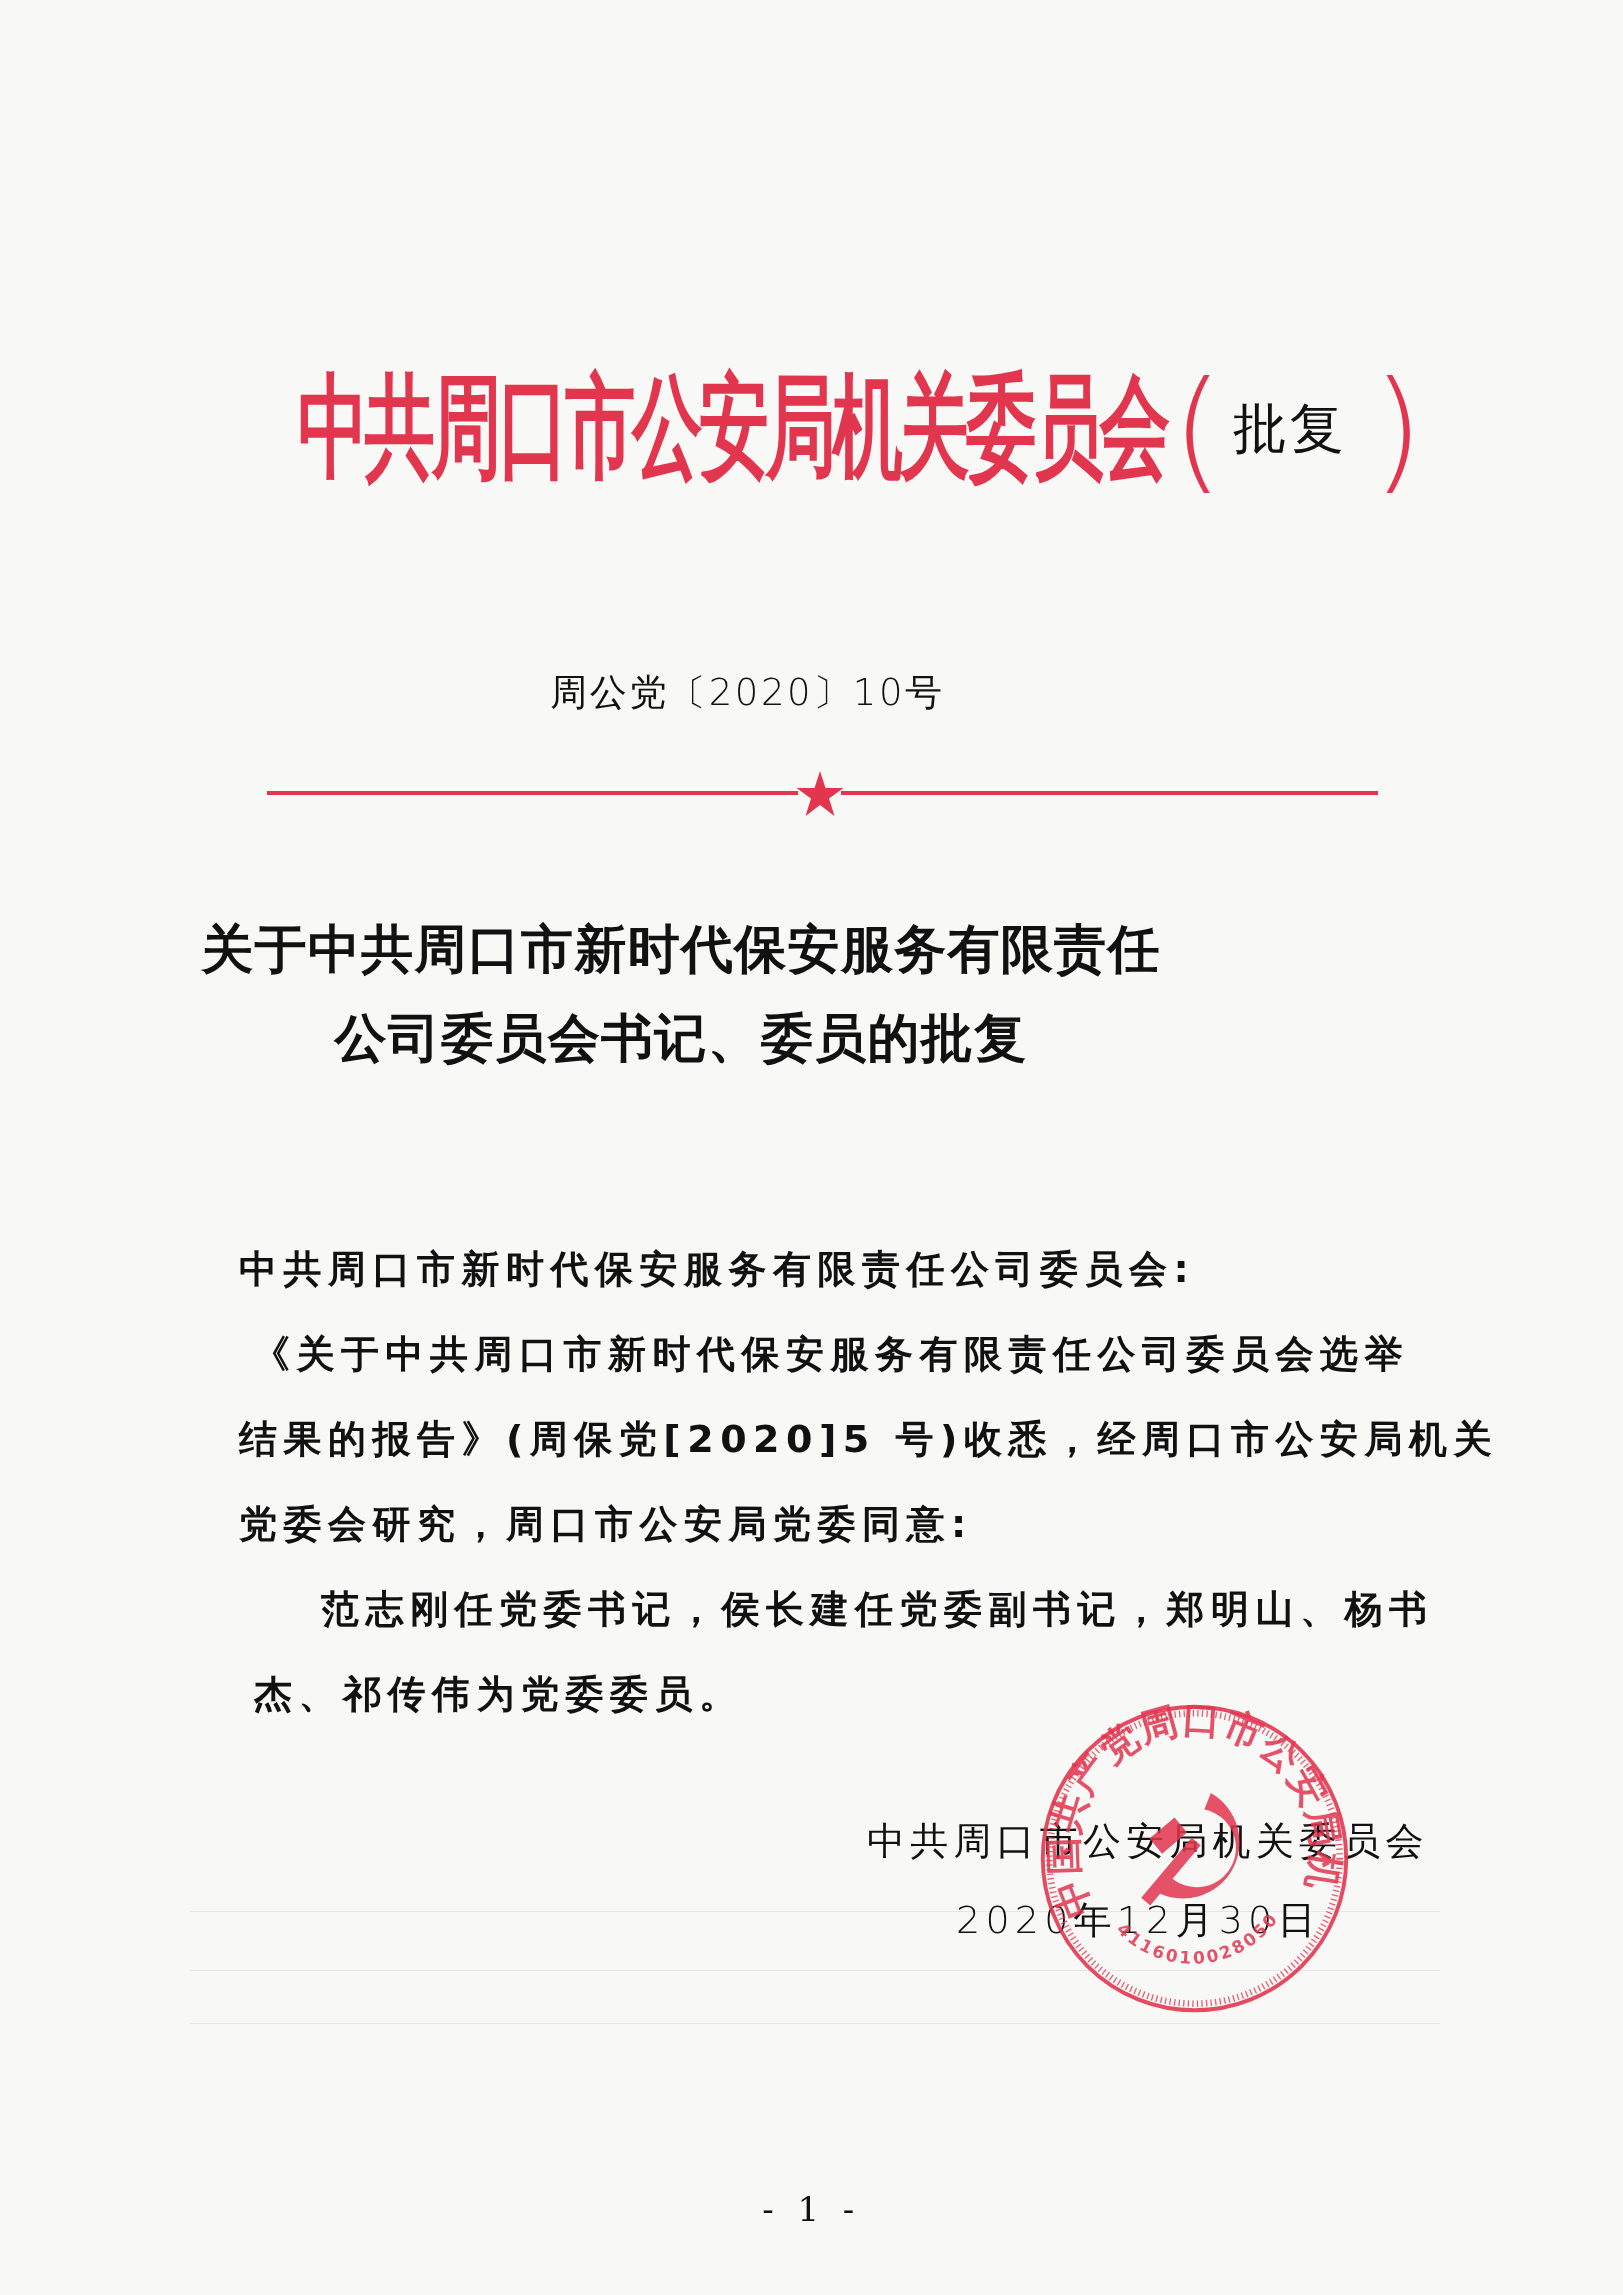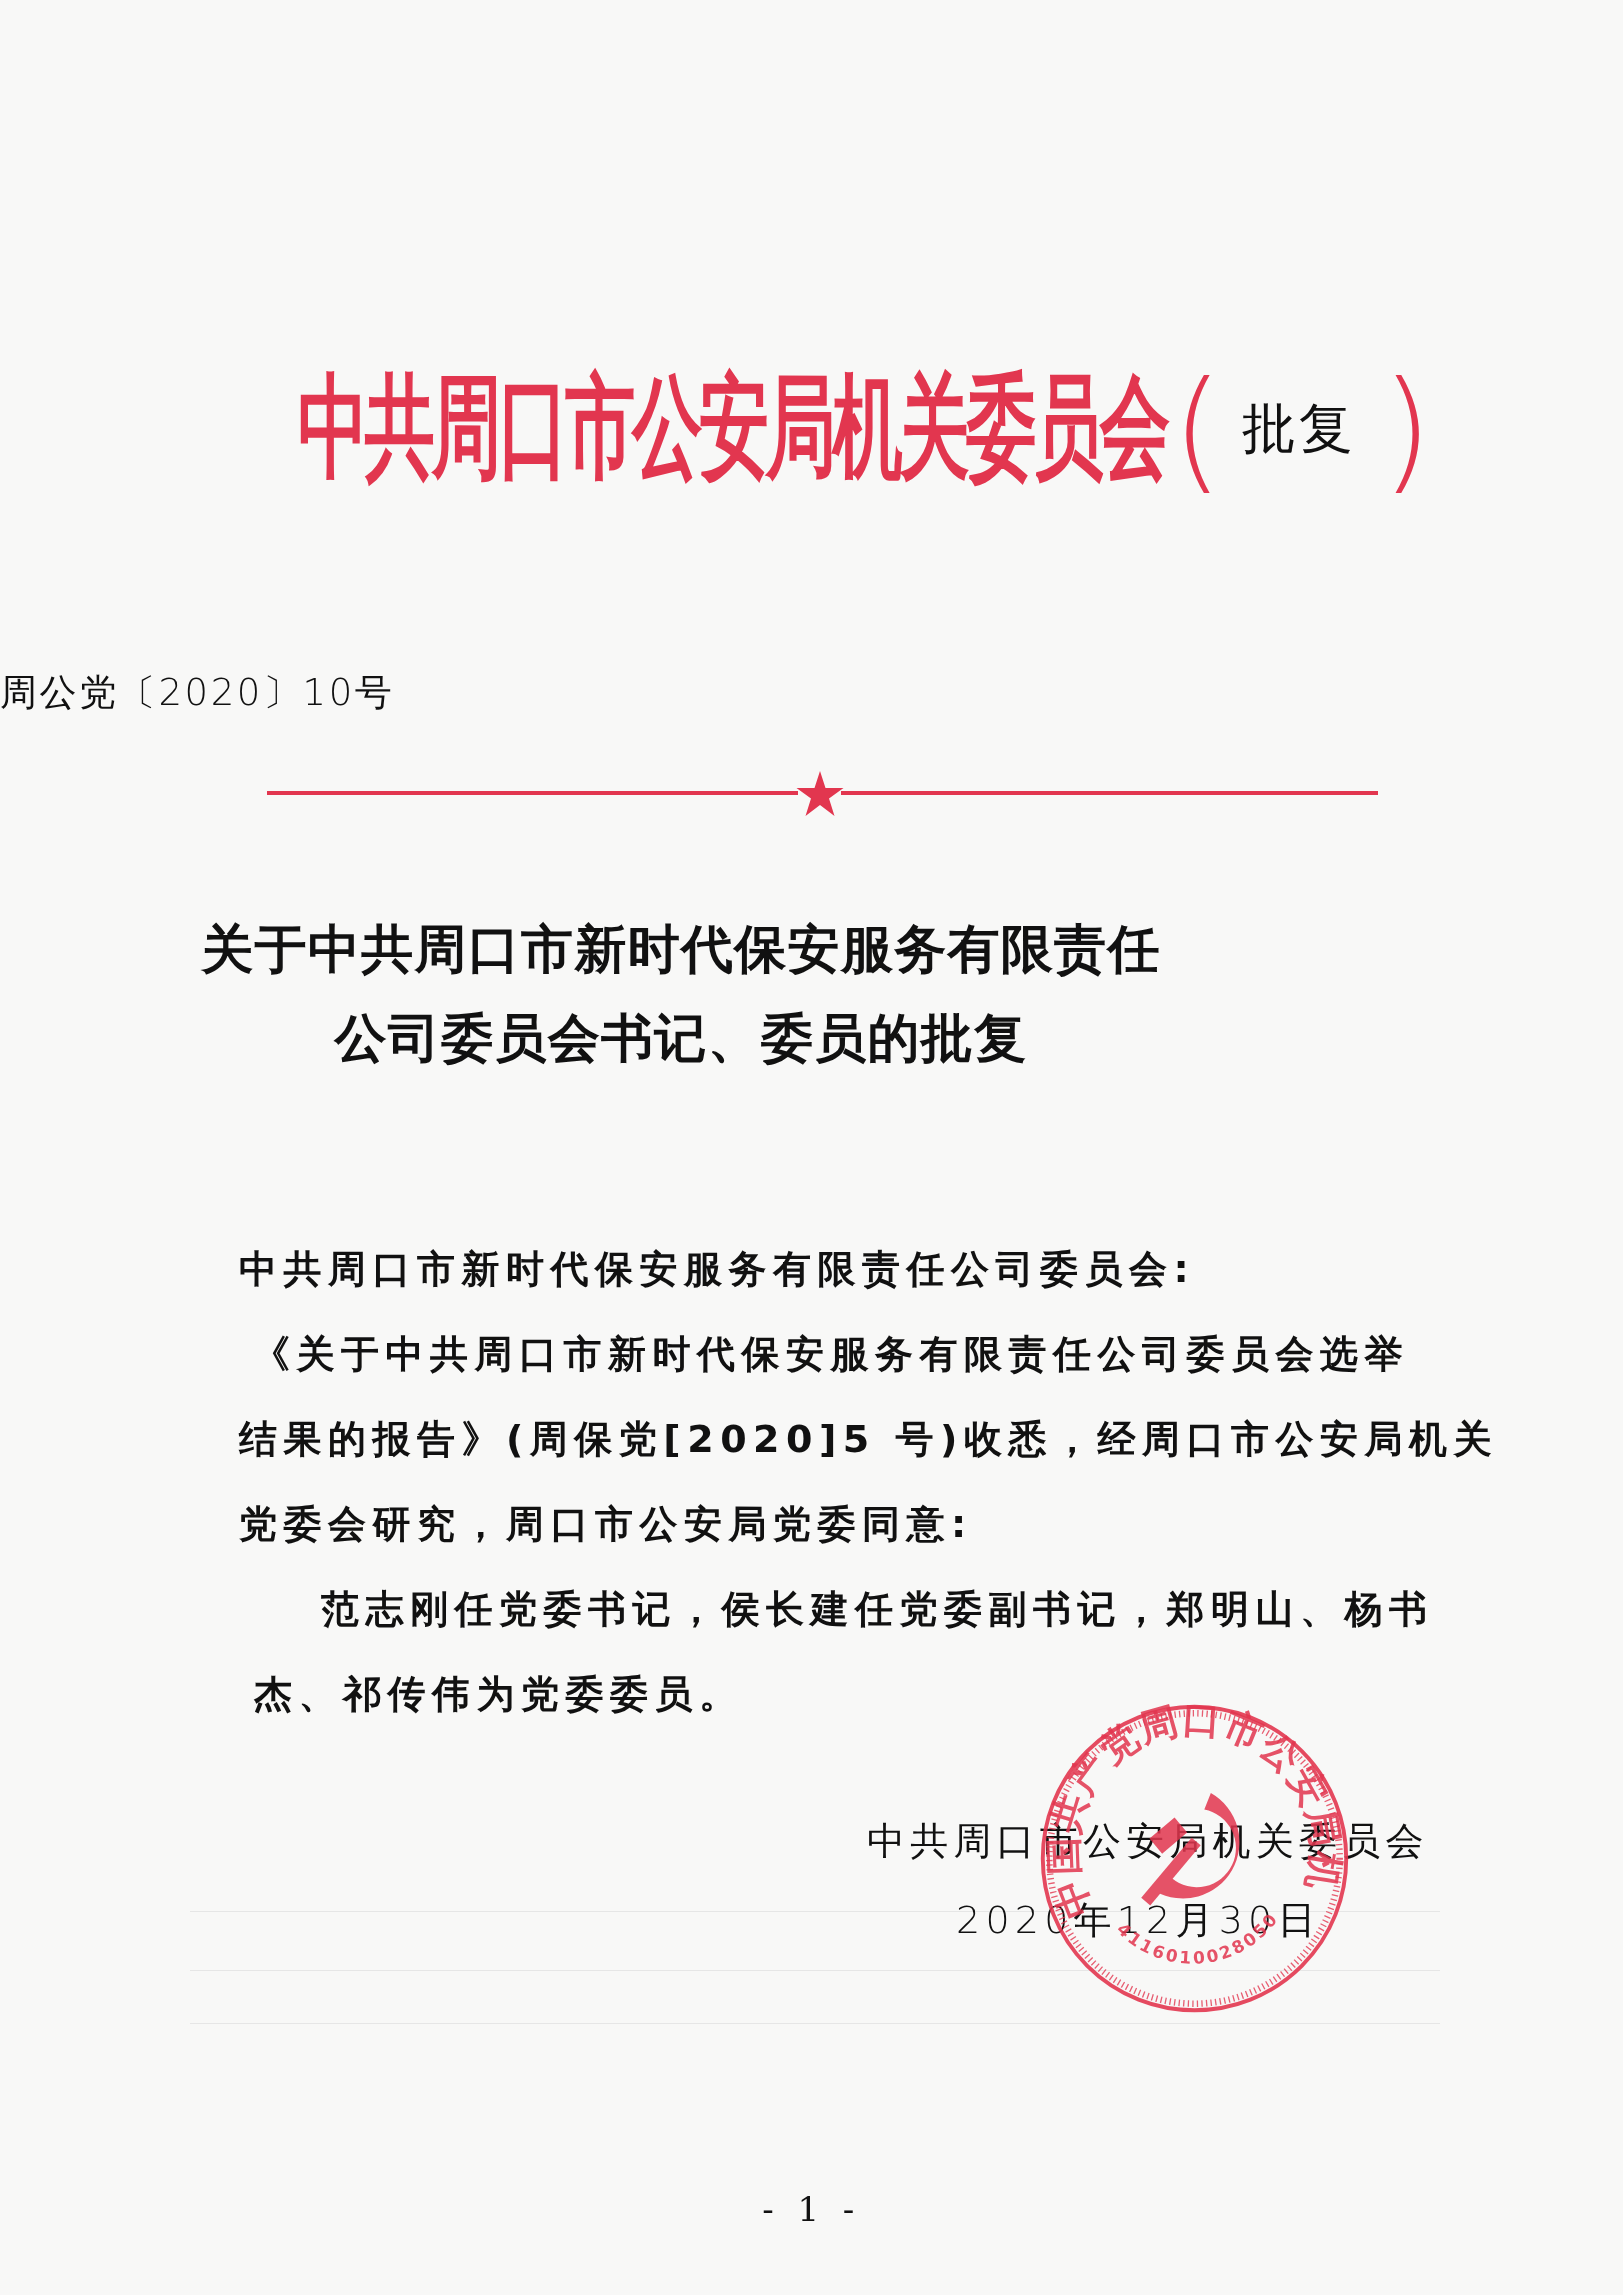--- a/index.html
+++ b/index.html
@@ -11,24 +11,24 @@
   .masthead {
     left:298px; top:353px; height:151px; display:flex; align-items:center;
     white-space:nowrap;
   }
   .masthead-main {
     color:#e2364f; font-family:"DejaVu Sans", "Liberation Sans", sans-serif; font-weight:bold;
     font-size:113px; letter-spacing:-5.2px; transform:scaleX(0.62); transform-origin:left center;
     display:inline-block; width:851px;
   }
   .masthead-paren { color:#e2364f; font-size:131px; font-weight:300; font-family:"DejaVu Sans", sans-serif; line-height:1;}
-  .masthead-sub { font-family:"DejaVu Serif", serif; font-size:54px; color:#111; margin:0 26px 0 19px; letter-spacing:2.6px;}
+  .masthead-sub { font-family:"DejaVu Serif", serif; font-size:54px; color:#111; margin:0 26px 0 10px; letter-spacing:2.6px;}
   .paren-group { position:absolute; left:1172px; top:367px; display:flex; align-items:center; height:124px;}
   .docnum {
-    left:0; width:1481px; top:668px; text-align:left; font-size:37px; letter-spacing:2.6px;
+    left:7px; width:1481px; top:668px; text-align:center; font-size:37px; letter-spacing:2.6px;
     font-family:"DejaVu Sans", sans-serif; font-weight:300;
   }
   .rule { top:791px; height:3.9px; background:#e2364f; }
   .rule.left { left:267px; width:531px; }
   .rule.right { left:841px; width:537px; }
   .star { left:795px; top:769px; width:50px; height:50px; }
   .title {
     left:0; width:1362px; text-align:center; font-size:52px; font-weight:bold; letter-spacing:1.3px;
     font-family:"DejaVu Serif", serif;
   }

